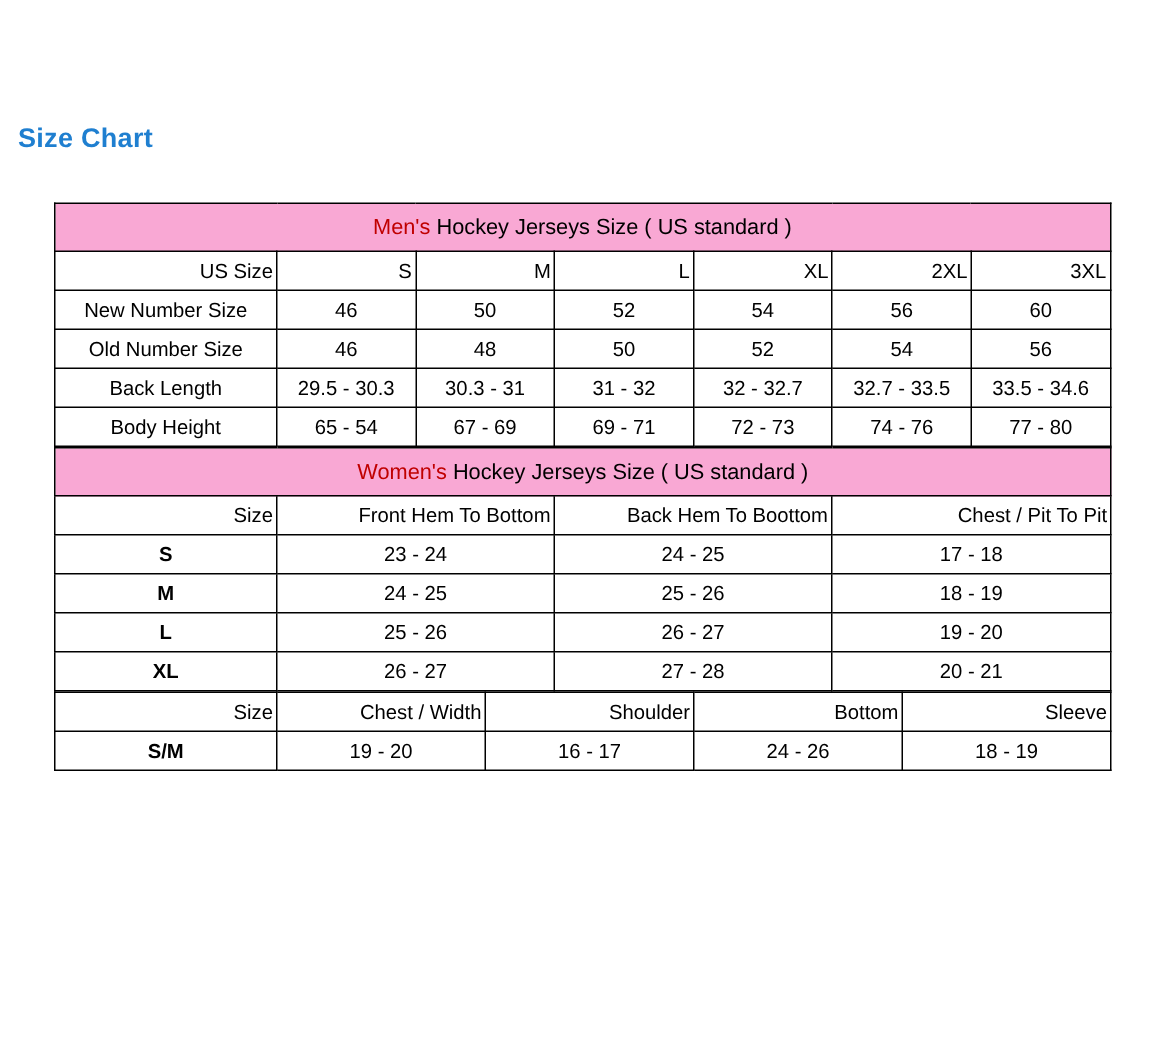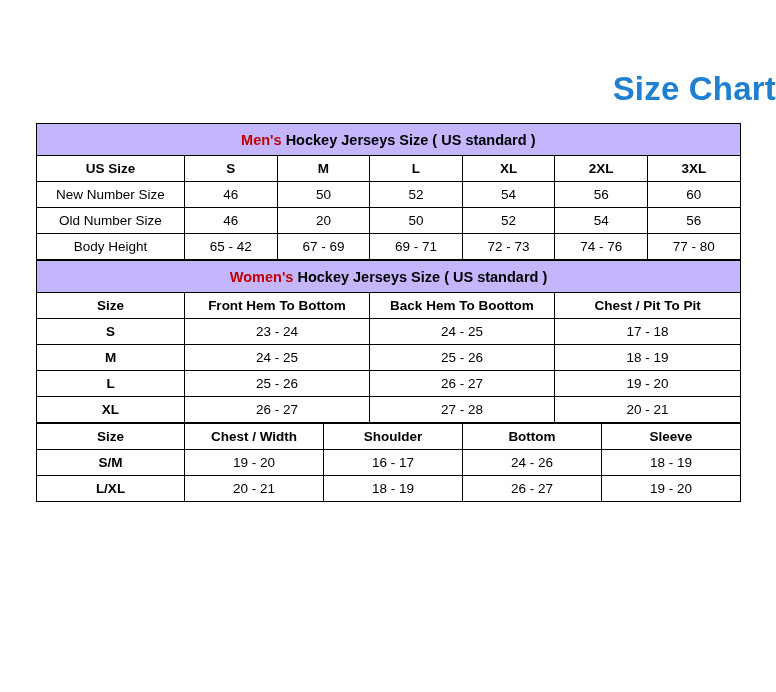--- a/index.html
+++ b/index.html
@@ -14,25 +14,25 @@
     color: #000000;
     overflow: hidden;
   }
   .page {
     width: 776px;
     height: 692px;
     position: relative;
     box-sizing: border-box;
   }
   .title {
-    text-align: right;
+    text-align: left;
     color: #1f7fd0;
-    font-size: 33px;
+    font-size: 18px;
     font-weight: bold;
-    margin: 0;
+    margin: 12px;
     padding-top: 70px;
     letter-spacing: 0.2px;
   }
   .chart-wrap {
     position: absolute;
     left: 36px;
     top: 123px;
     width: 704px;
   }
   table {
@@ -42,30 +42,31 @@
   }
   td {
     border: 1px solid #000000;
     font-size: 13.5px;
     text-align: center;
     height: 25px;
     padding: 0 2px;
     vertical-align: middle;
   }
   .section-head td {
-    background: #c4b5fd;
-    font-weight: bold;
+    background: #f9a8d4;
+    font-weight: normal;
     font-size: 14.5px;
     height: 31px;
   }
   .section-head .accent-men { color: #c00000; }
   .section-head .accent-women { color: #c00000; text-align: center; }
   .section-head .accent-youth { color: #c00000; }
   .colhead td {
-    font-weight: bold;
+    font-weight: normal;
+    text-align: right;
   }
   .rowlabel {
     font-weight: normal;
   }
   .rowlabel-bold {
     font-weight: bold;
   }
   
   .men-c0 { width: 148px; }
   .men-c  { width: 92.6px; }
@@ -115,29 +116,38 @@
           <td>46</td>
           <td>50</td>
           <td>52</td>
           <td>54</td>
           <td>56</td>
           <td>60</td>
         </tr>
         <tr>
           <td class="rowlabel">Old Number Size</td>
           <td>46</td>
-          <td>20</td>
+          <td>48</td>
           <td>50</td>
           <td>52</td>
           <td>54</td>
           <td>56</td>
         </tr>
         <tr>
+          <td class="rowlabel">Back Length</td>
+          <td>29.5 - 30.3</td>
+          <td>30.3 - 31</td>
+          <td>31 - 32</td>
+          <td>32 - 32.7</td>
+          <td>32.7 - 33.5</td>
+          <td>33.5 - 34.6</td>
+        </tr>
+        <tr>
           <td class="rowlabel">Body Height</td>
-          <td>65 - 42</td>
+          <td>65 - 54</td>
           <td>67 - 69</td>
           <td>69 - 71</td>
           <td>72 - 73</td>
           <td>74 - 76</td>
           <td>77 - 80</td>
         </tr>
       </tbody>
     </table>
 
     <table>
@@ -200,24 +210,17 @@
           <td>Bottom</td>
           <td>Sleeve</td>
         </tr>
         <tr>
           <td class="rowlabel-bold">S/M</td>
           <td>19 - 20</td>
           <td>16 - 17</td>
           <td>24 - 26</td>
           <td>18 - 19</td>
         </tr>
-        <tr>
-          <td class="rowlabel-bold">L/XL</td>
-          <td>20 - 21</td>
-          <td>18 - 19</td>
-          <td>26 - 27</td>
-          <td>19 - 20</td>
-        </tr>
       </tbody>
     </table>
 
   </div>
 </div>
 
 </body></html>

